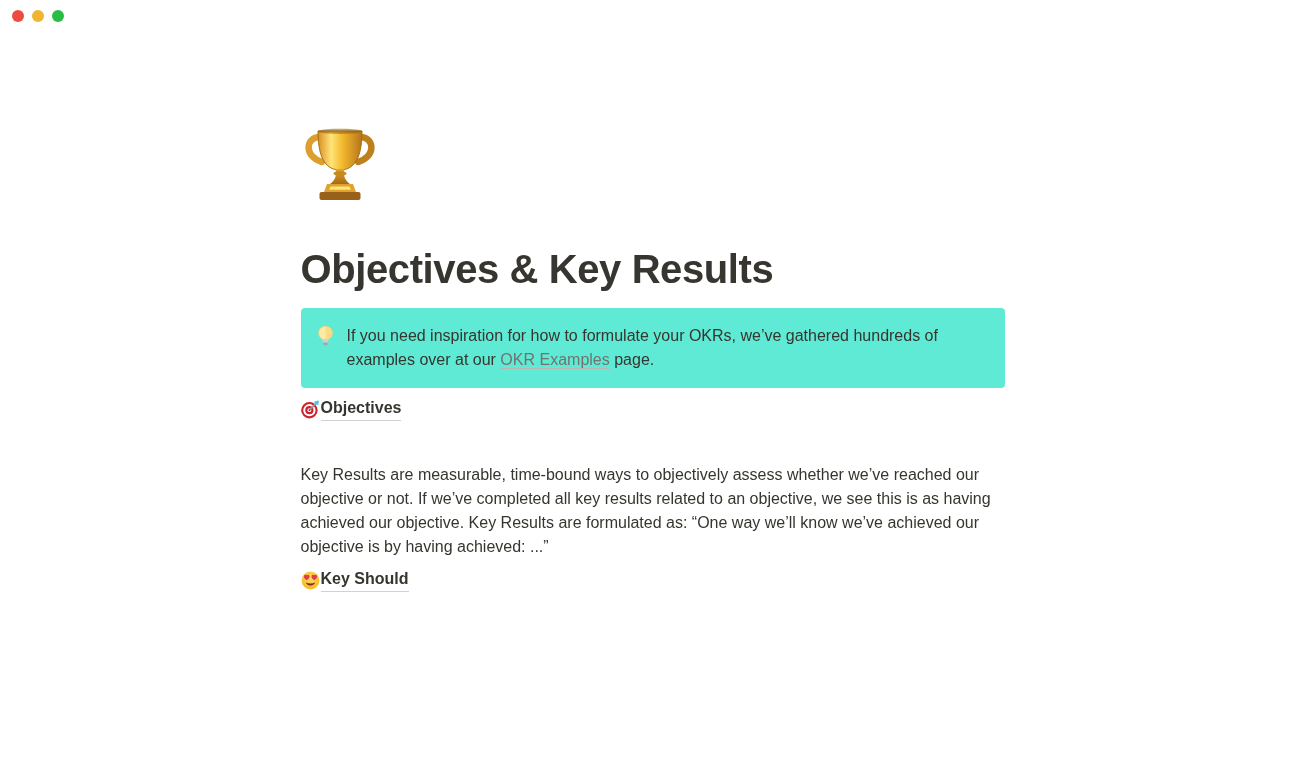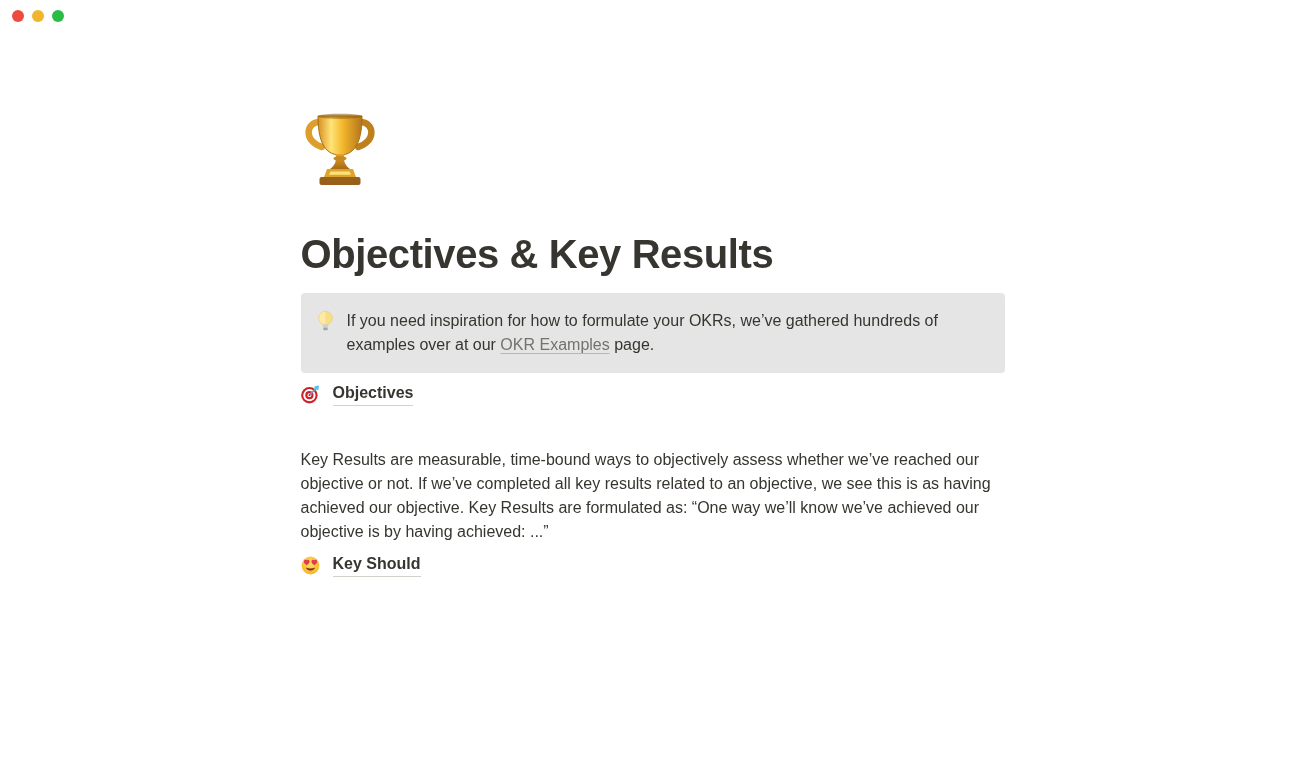--- a/index.html
+++ b/index.html
@@ -16,39 +16,39 @@
     position: absolute; top: 10px; left: 12px;
     display: flex; gap: 8px;
   }
   .traffic-dot { width: 12px; height: 12px; border-radius: 50%; cursor: pointer; }
   .dot-close    { background: #ee4b40; }
   .dot-minimize { background: #f0b52e; }
   .dot-zoom     { background: #2abd45; }
 
   .page {
     width: 704px;
-    margin: 2px auto;
+    margin: 17px auto;
     padding-top: 108px;
   }
   .page-icon {
     width: 78px; height: 80px;
     cursor: pointer;
   }
   .page-title {
     margin: 40px 0 0 0;
     font-size: 40px;
     line-height: 1.2;
     font-weight: 700;
     letter-spacing: -0.4px;
     color: #37352f;
     cursor: text;
   }
   .callout {
     margin-top: 15px;
-    background: #e5e5e5;
+    background: #5eead4;
     border-radius: 4px;
     padding: 16px 16px 16px 14px;
     display: flex;
     align-items: flex-start;
     gap: 11px;
     font-size: 16px;
     line-height: 24px;
   }
   .callout-icon { flex: 0 0 auto; margin-top: 1px; }
   .callout-text { margin: 0; }
@@ -63,21 +63,21 @@
     margin: 9px 0 0 0;
     font-size: 16px;
     line-height: 24px;
     cursor: text;
   }
   .page-link {
     margin-top: 8px;
     height: 26px;
     display: flex;
     align-items: center;
-    gap: 13px;
+    gap: 1px;
     cursor: pointer;
     width: fit-content;
   }
   .page-link .link-label {
     font-size: 16px;
     font-weight: 600;
     color: #37352f;
     line-height: 22px;
     border-bottom: 1px solid #d3d1cb;
     padding-bottom: 1px;

